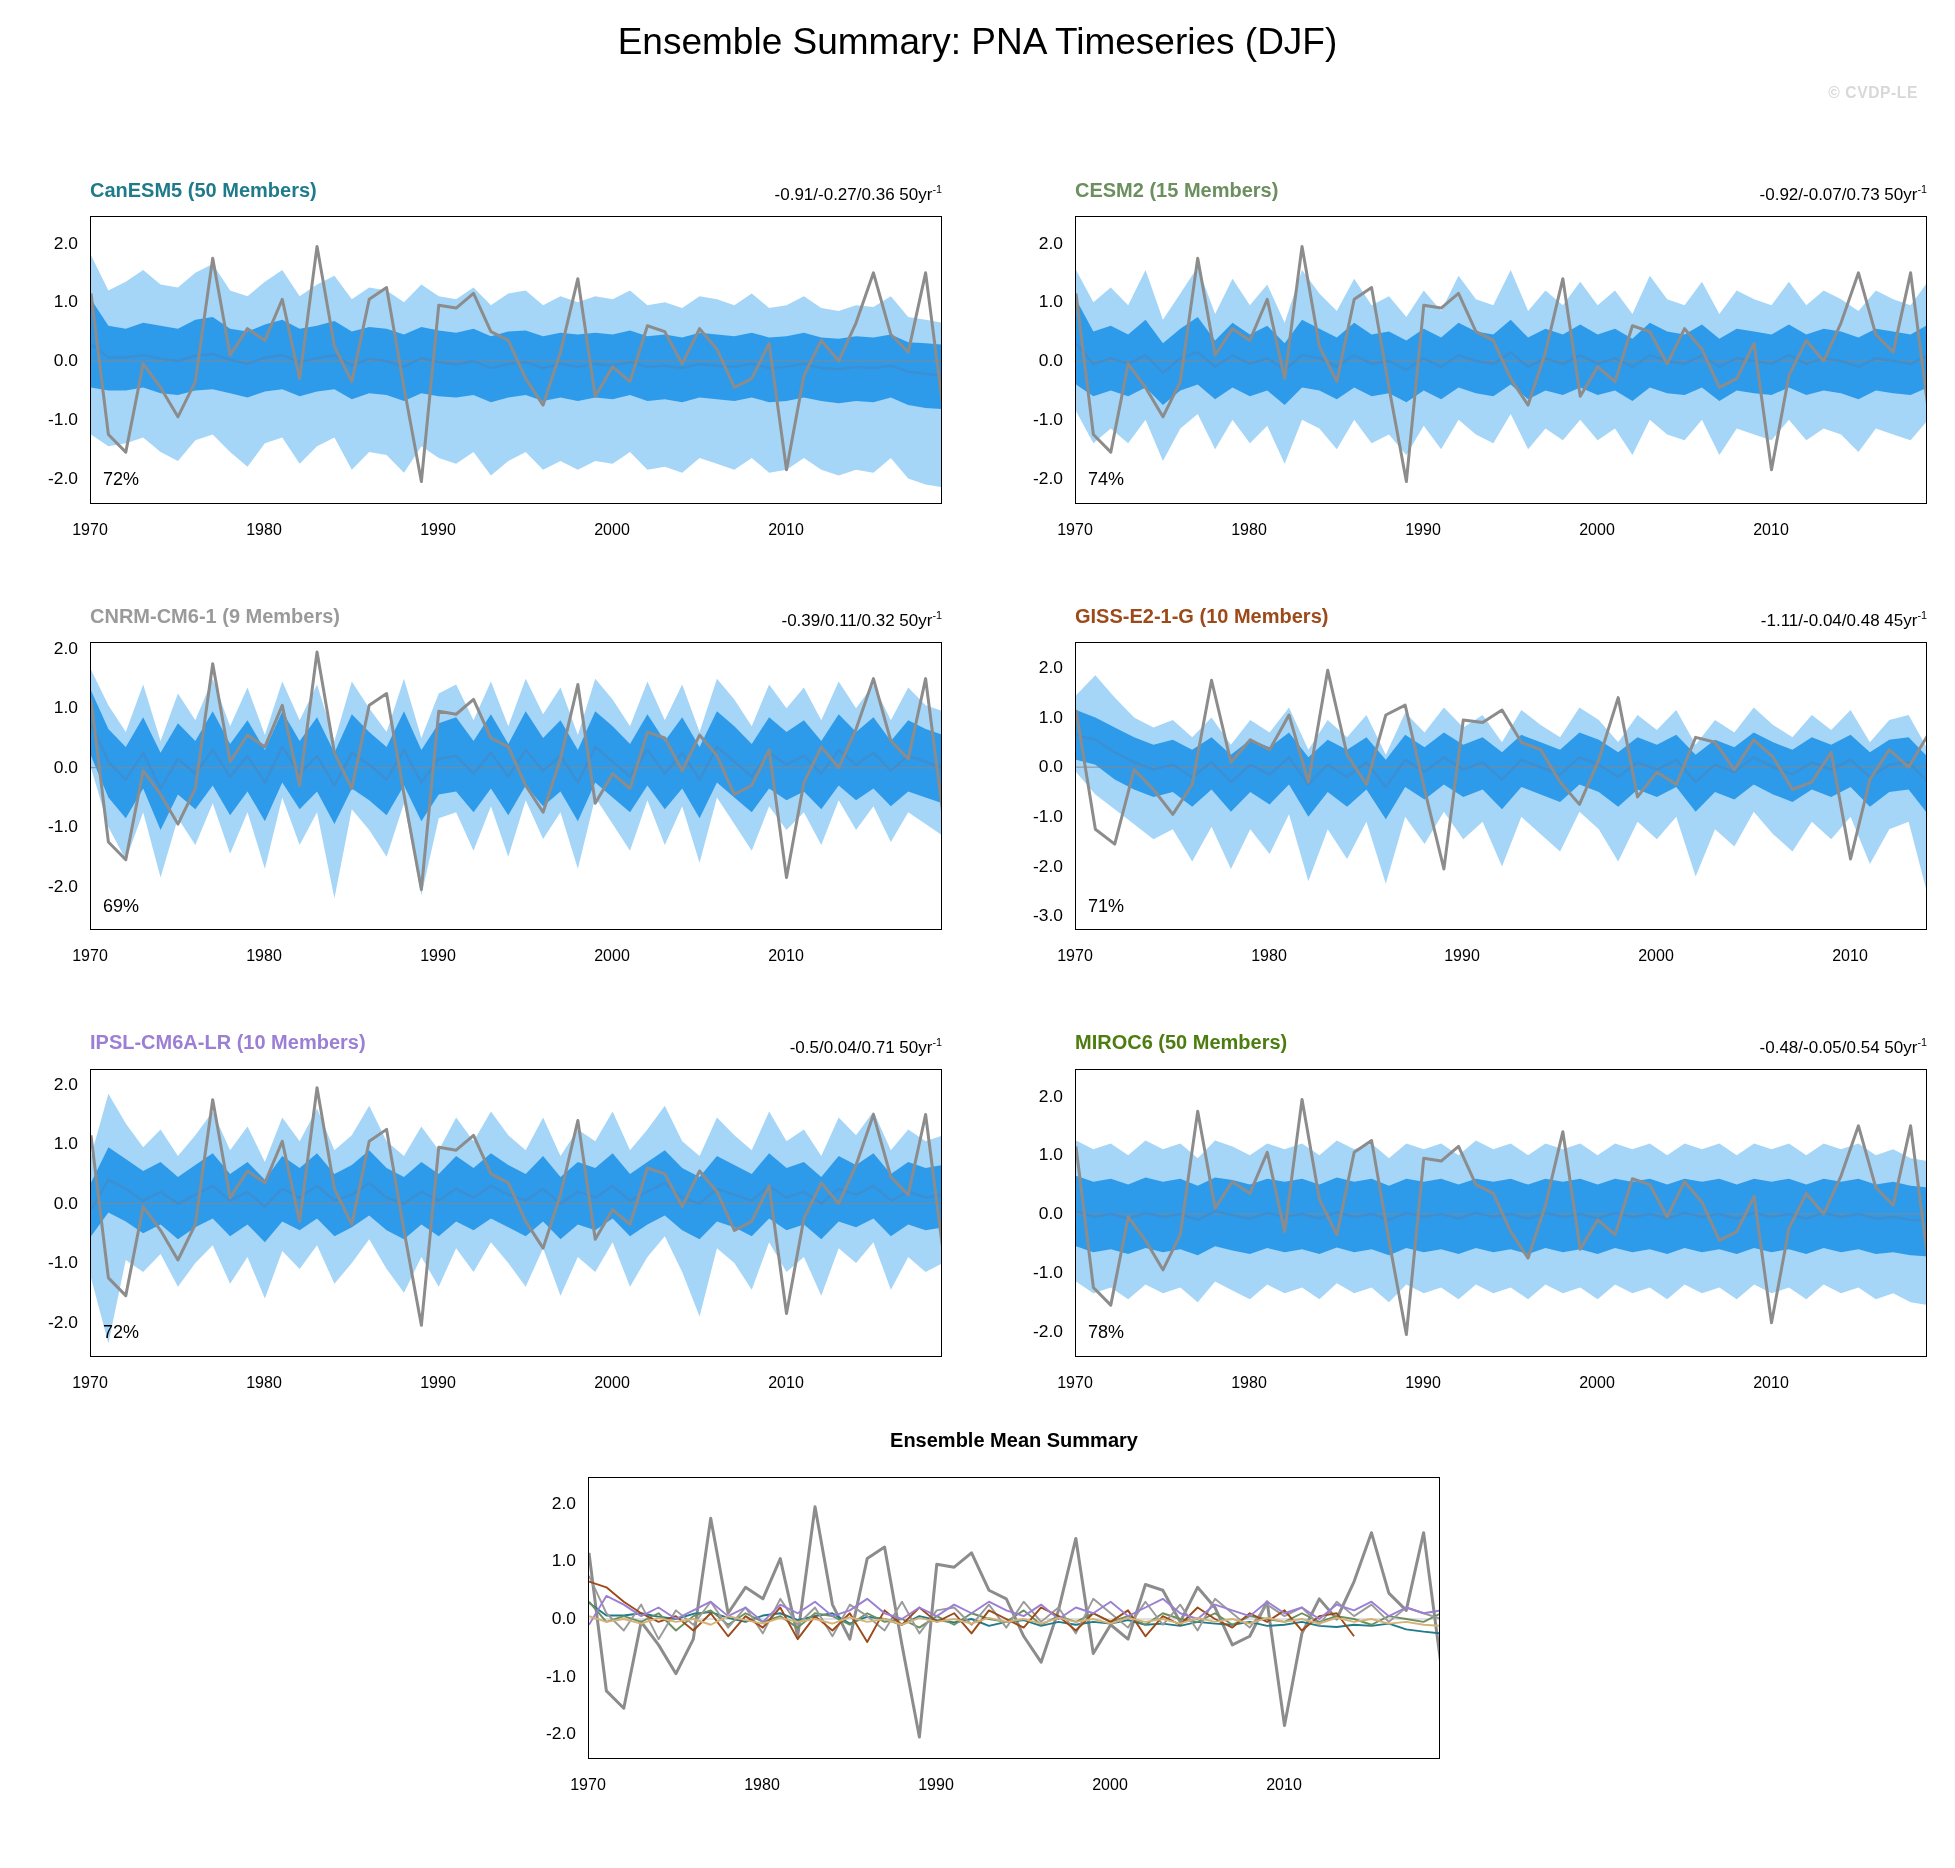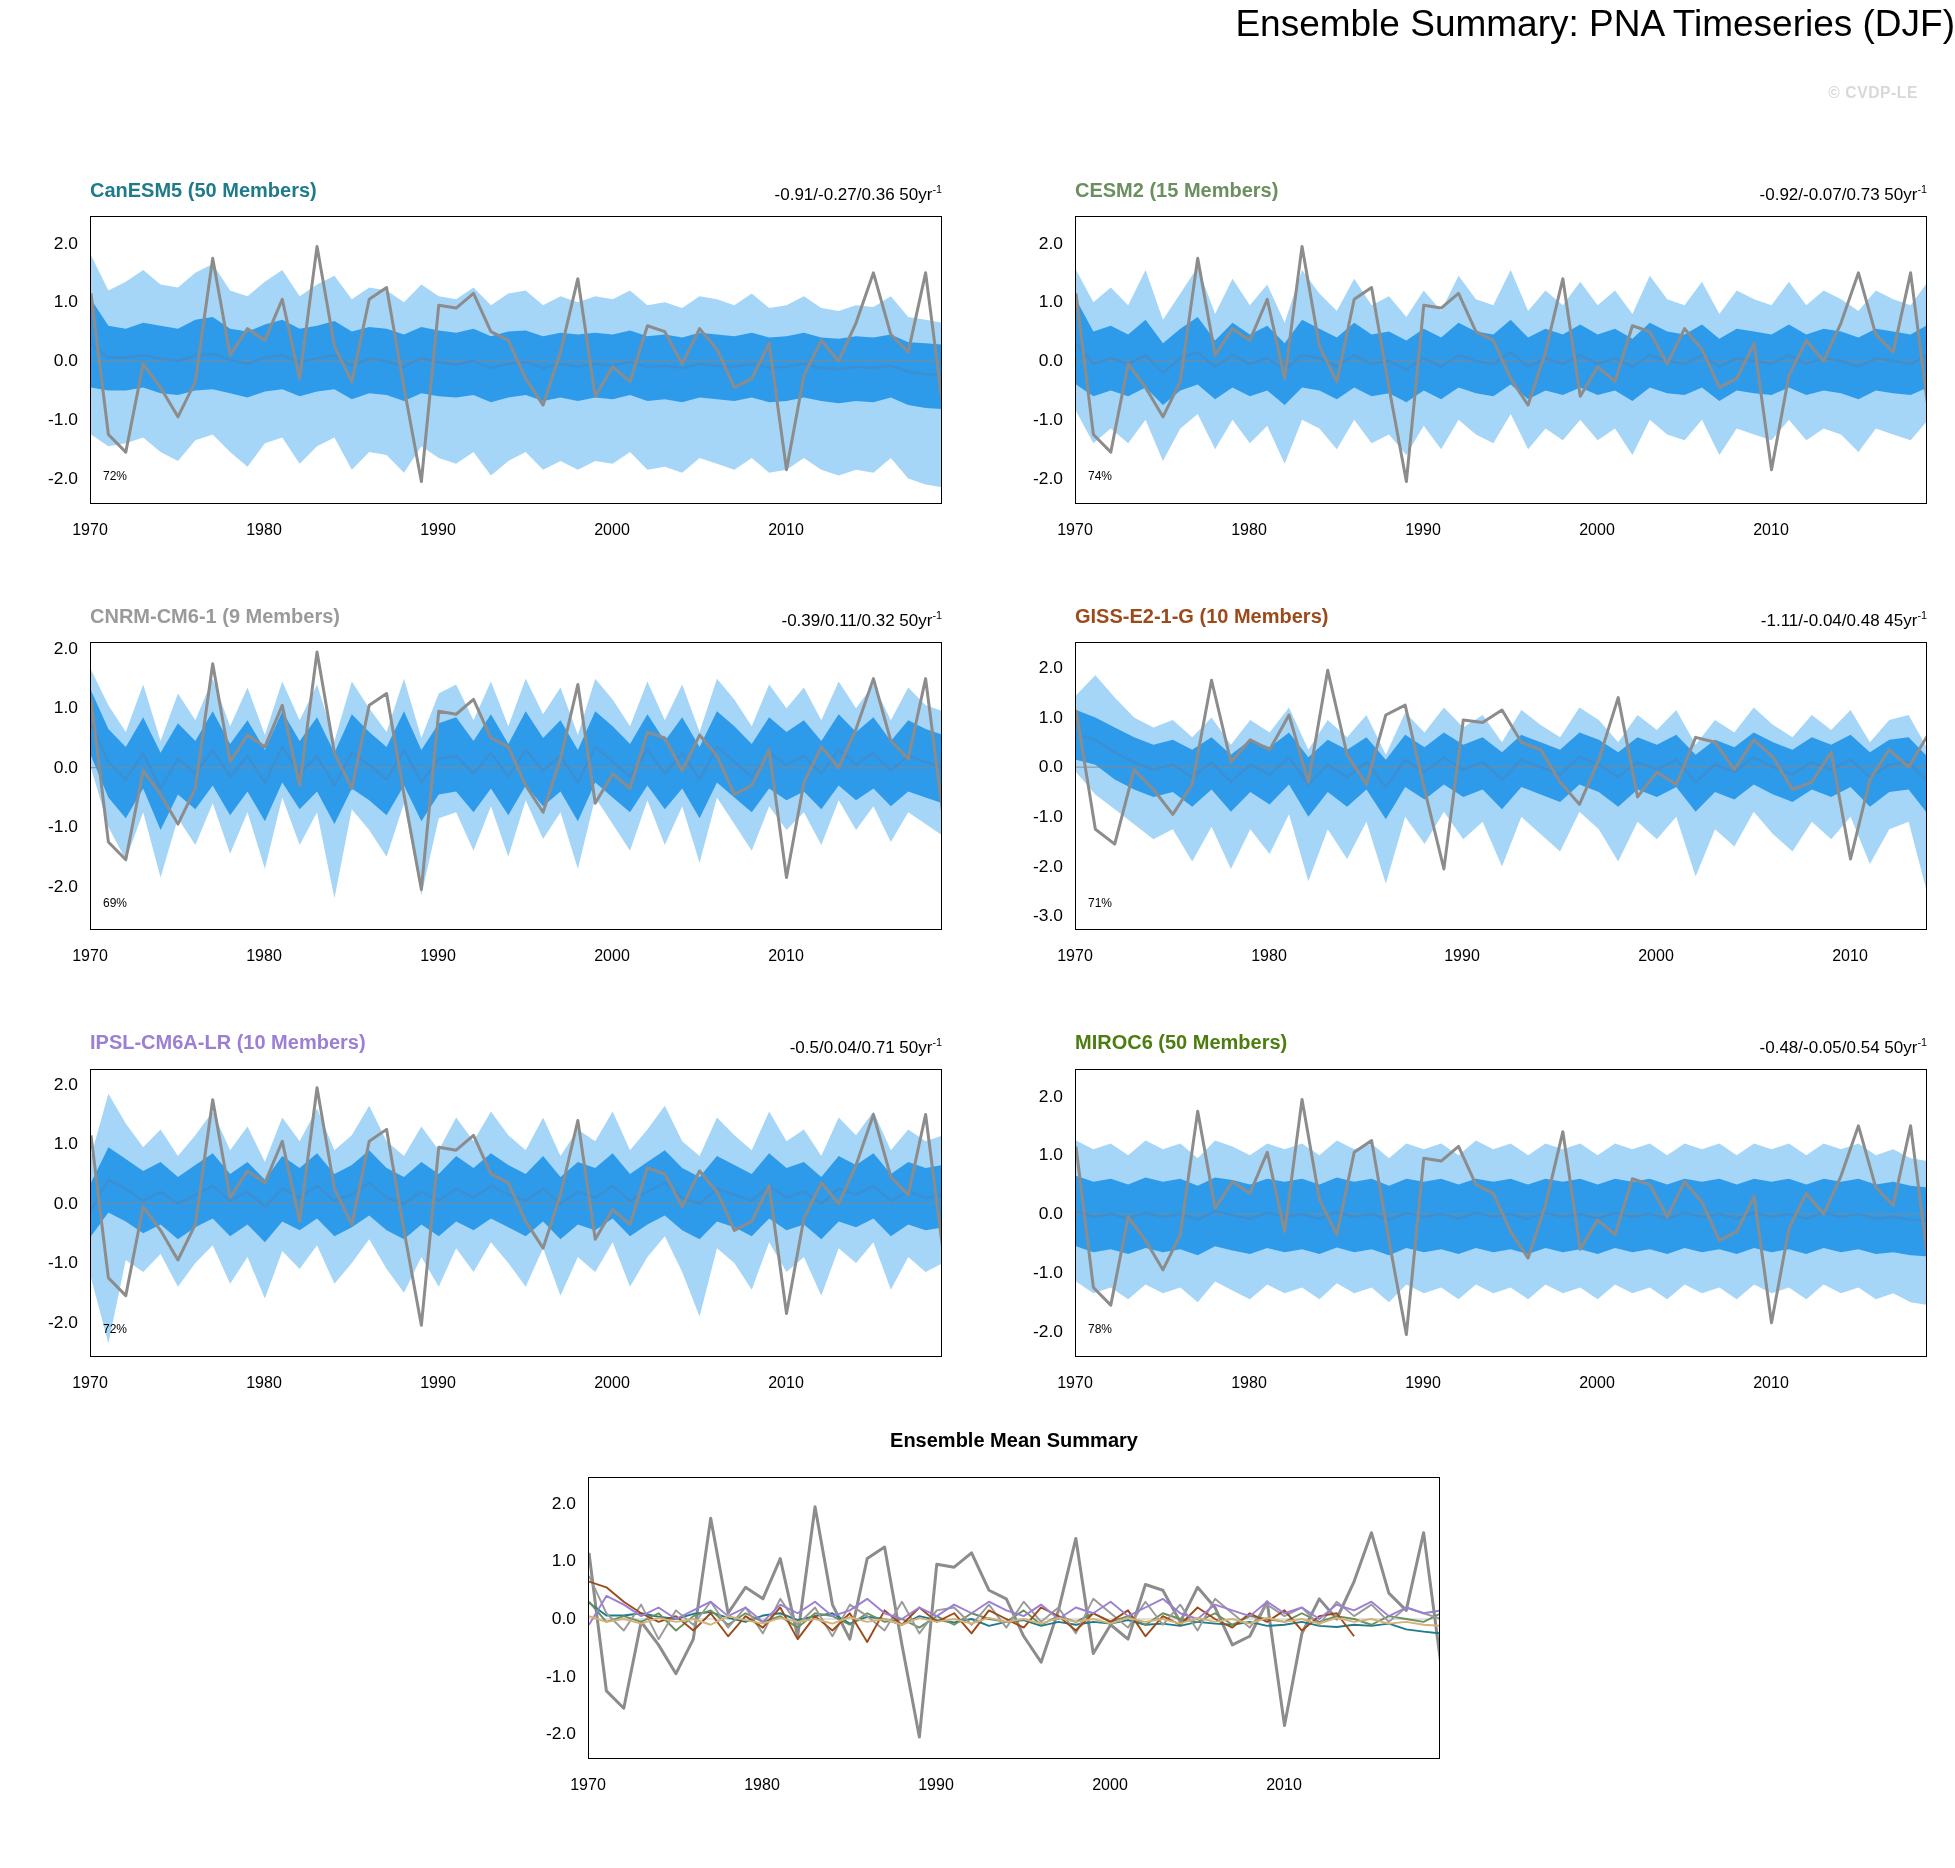--- a/index.html
+++ b/index.html
@@ -1,38 +1,38 @@
 <!DOCTYPE html>
 <html style="font-size:9.6px"><head>
 <meta charset="utf-8">
 <style>
   html,body{margin:0;padding:0;background:#ffffff;}
   body{width:1955px;height:1869px;font-family:"Liberation Sans",sans-serif;color:#000;position:relative;overflow:hidden;}
 
   
   #header{position:absolute;left:0;top:0;width:1955px;text-align:center;}
-  #main-title{font-size:37px;letter-spacing:0px;margin-top:3px;text-align:right;}
+  #main-title{font-size:37px;letter-spacing:0px;margin-top:21px;}
   #subtitle{font-size:18px;color:#555;margin-top:9.6px;}
   #subtitle sup{font-size:11.4px;vertical-align:super;}
   #cvdp-tag{position:absolute;right:37px;top:84px;font-size:15.6px;font-weight:bold;color:#d8d8d8;letter-spacing:0.6px;}
 
   
   .panel{position:absolute;}
   .panel-title{position:absolute;font-size:20px;font-weight:bold;white-space:nowrap;}
   .panel-trend{position:absolute;font-size:17px;color:#000;white-space:nowrap;text-align:right;}
   .panel-trend sup{font-size:10.8px;vertical-align:super;}
 
   .plotbox{position:absolute;border:1.8px solid #000;background:#fff;box-sizing:border-box;overflow:hidden;}
   .plotbox svg{display:block;}
 
   .ylabels{position:absolute;}
   .ylab{position:absolute;font-size:17.4px;text-align:right;width:72px;right:0;transform:translateY(-50%);white-space:nowrap;}
   .xlabels{position:absolute;}
   .xlab{position:absolute;font-size:16px;transform:translateX(-50%);white-space:nowrap;}
-  .pctlabel{position:absolute;font-size:12px;}
+  .pctlabel{position:absolute;font-size:18px;}
 </style>
 </head>
 <body>
 
 <div id="header">
   <div id="main-title">Ensemble Summary: PNA Timeseries (DJF)</div>
 </div>
 <div id="cvdp-tag">© CVDP-LE</div>
 
 <div id="panels-root">

